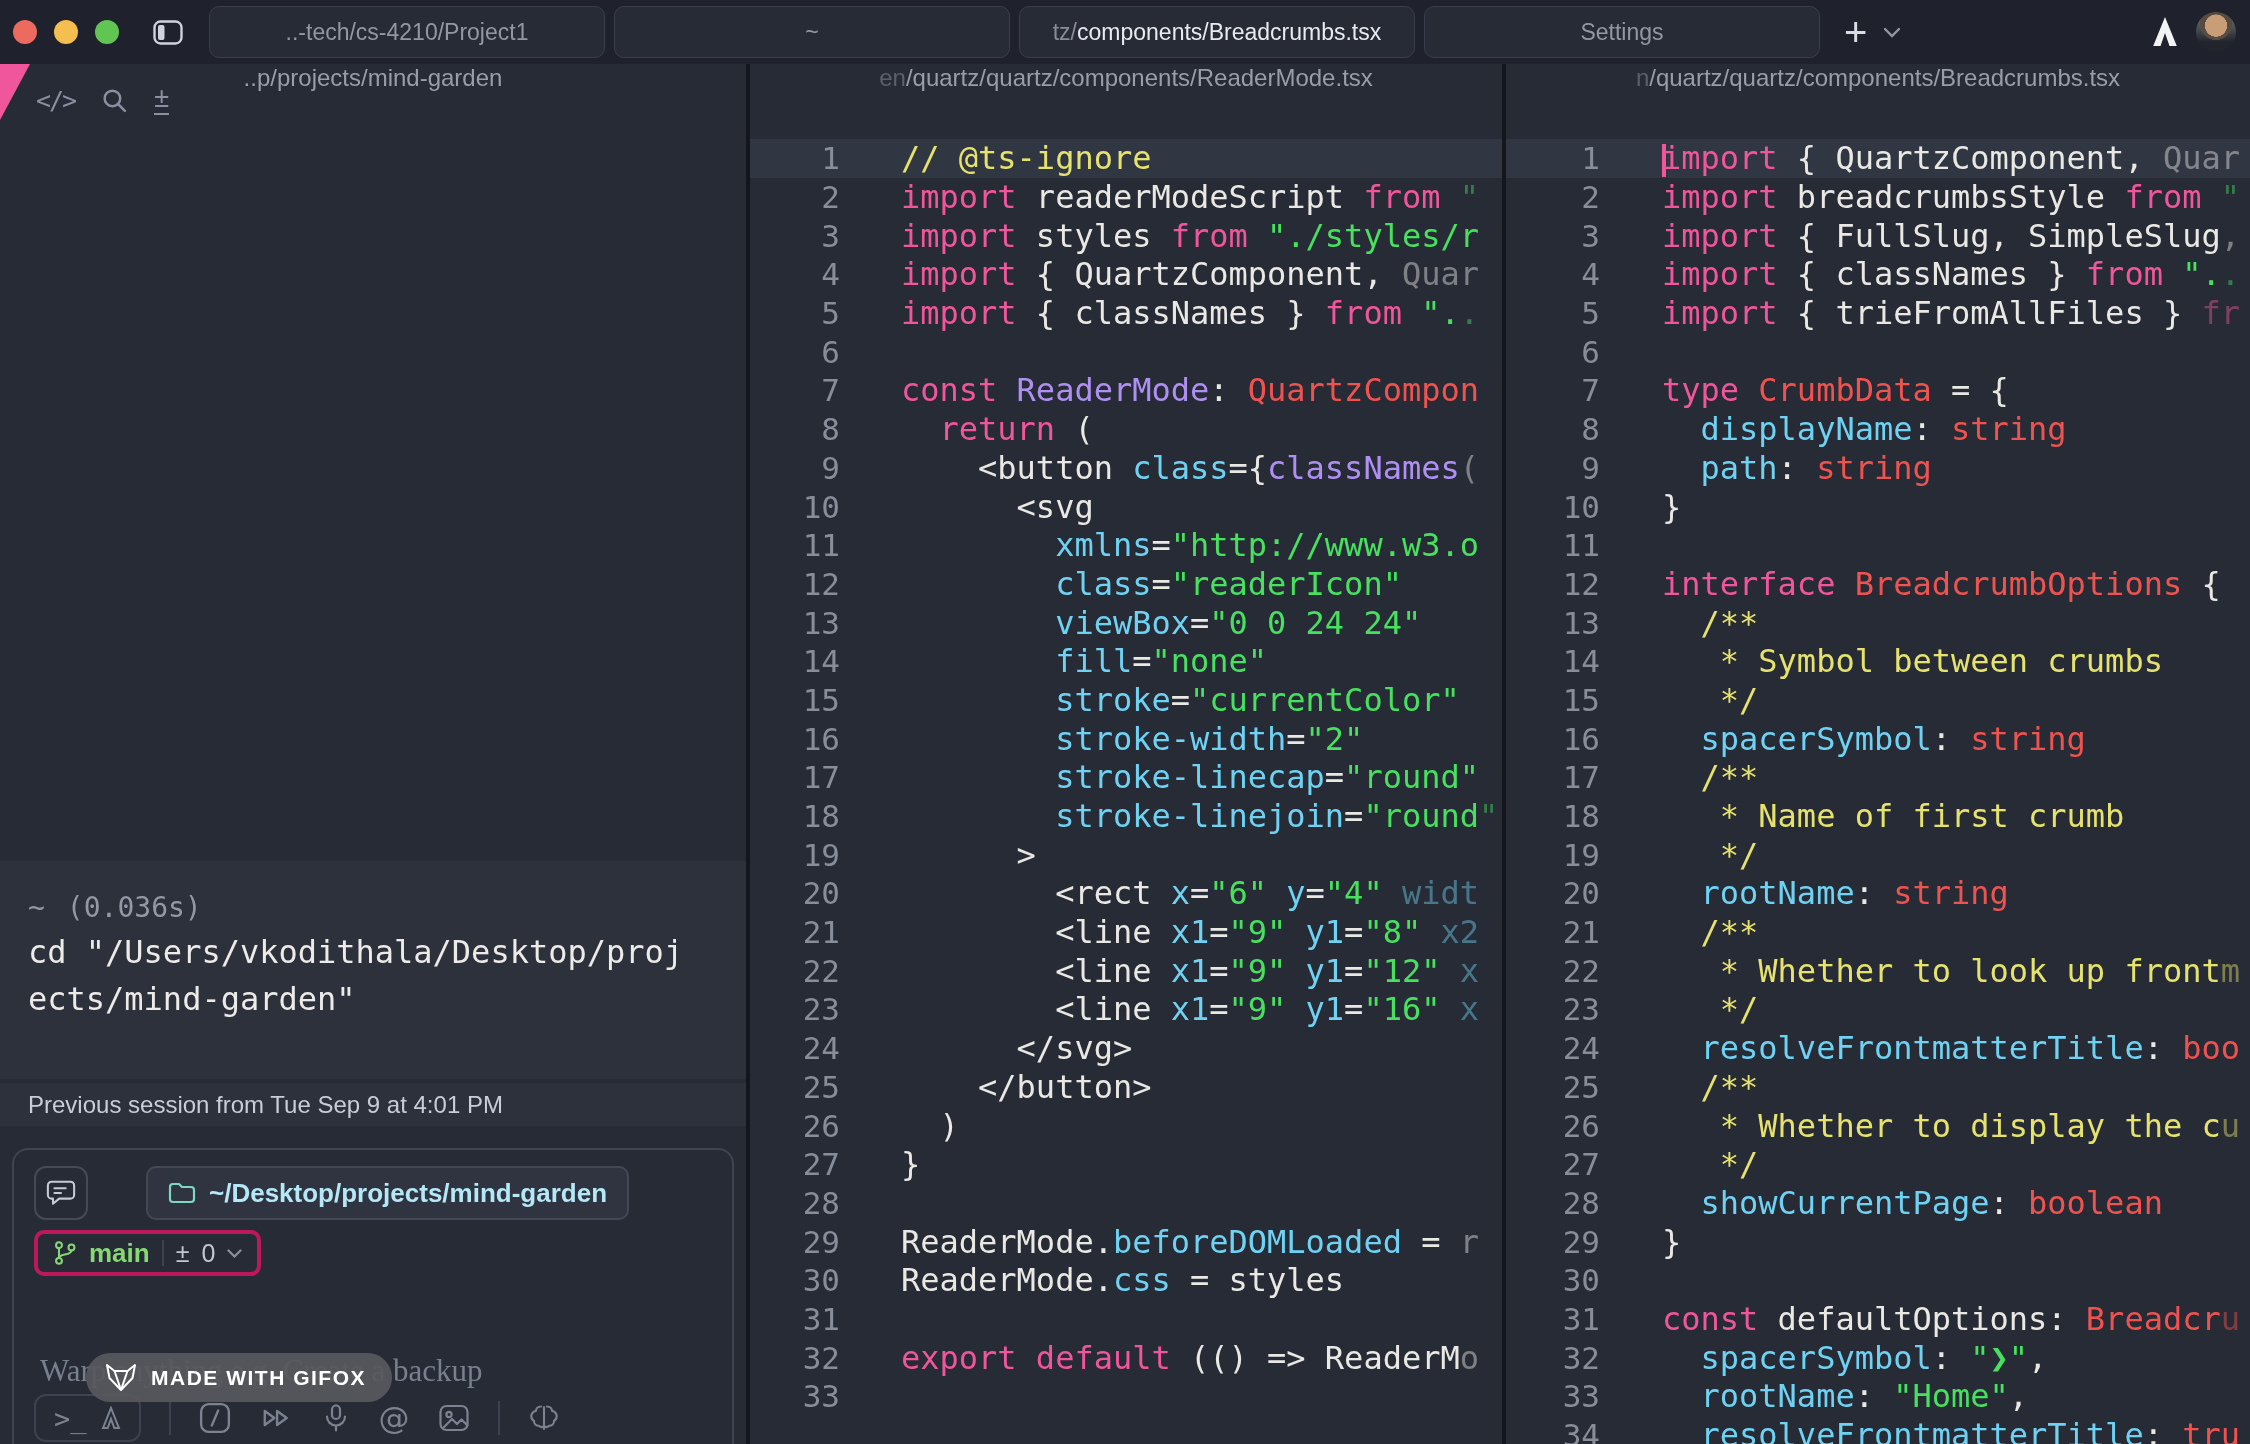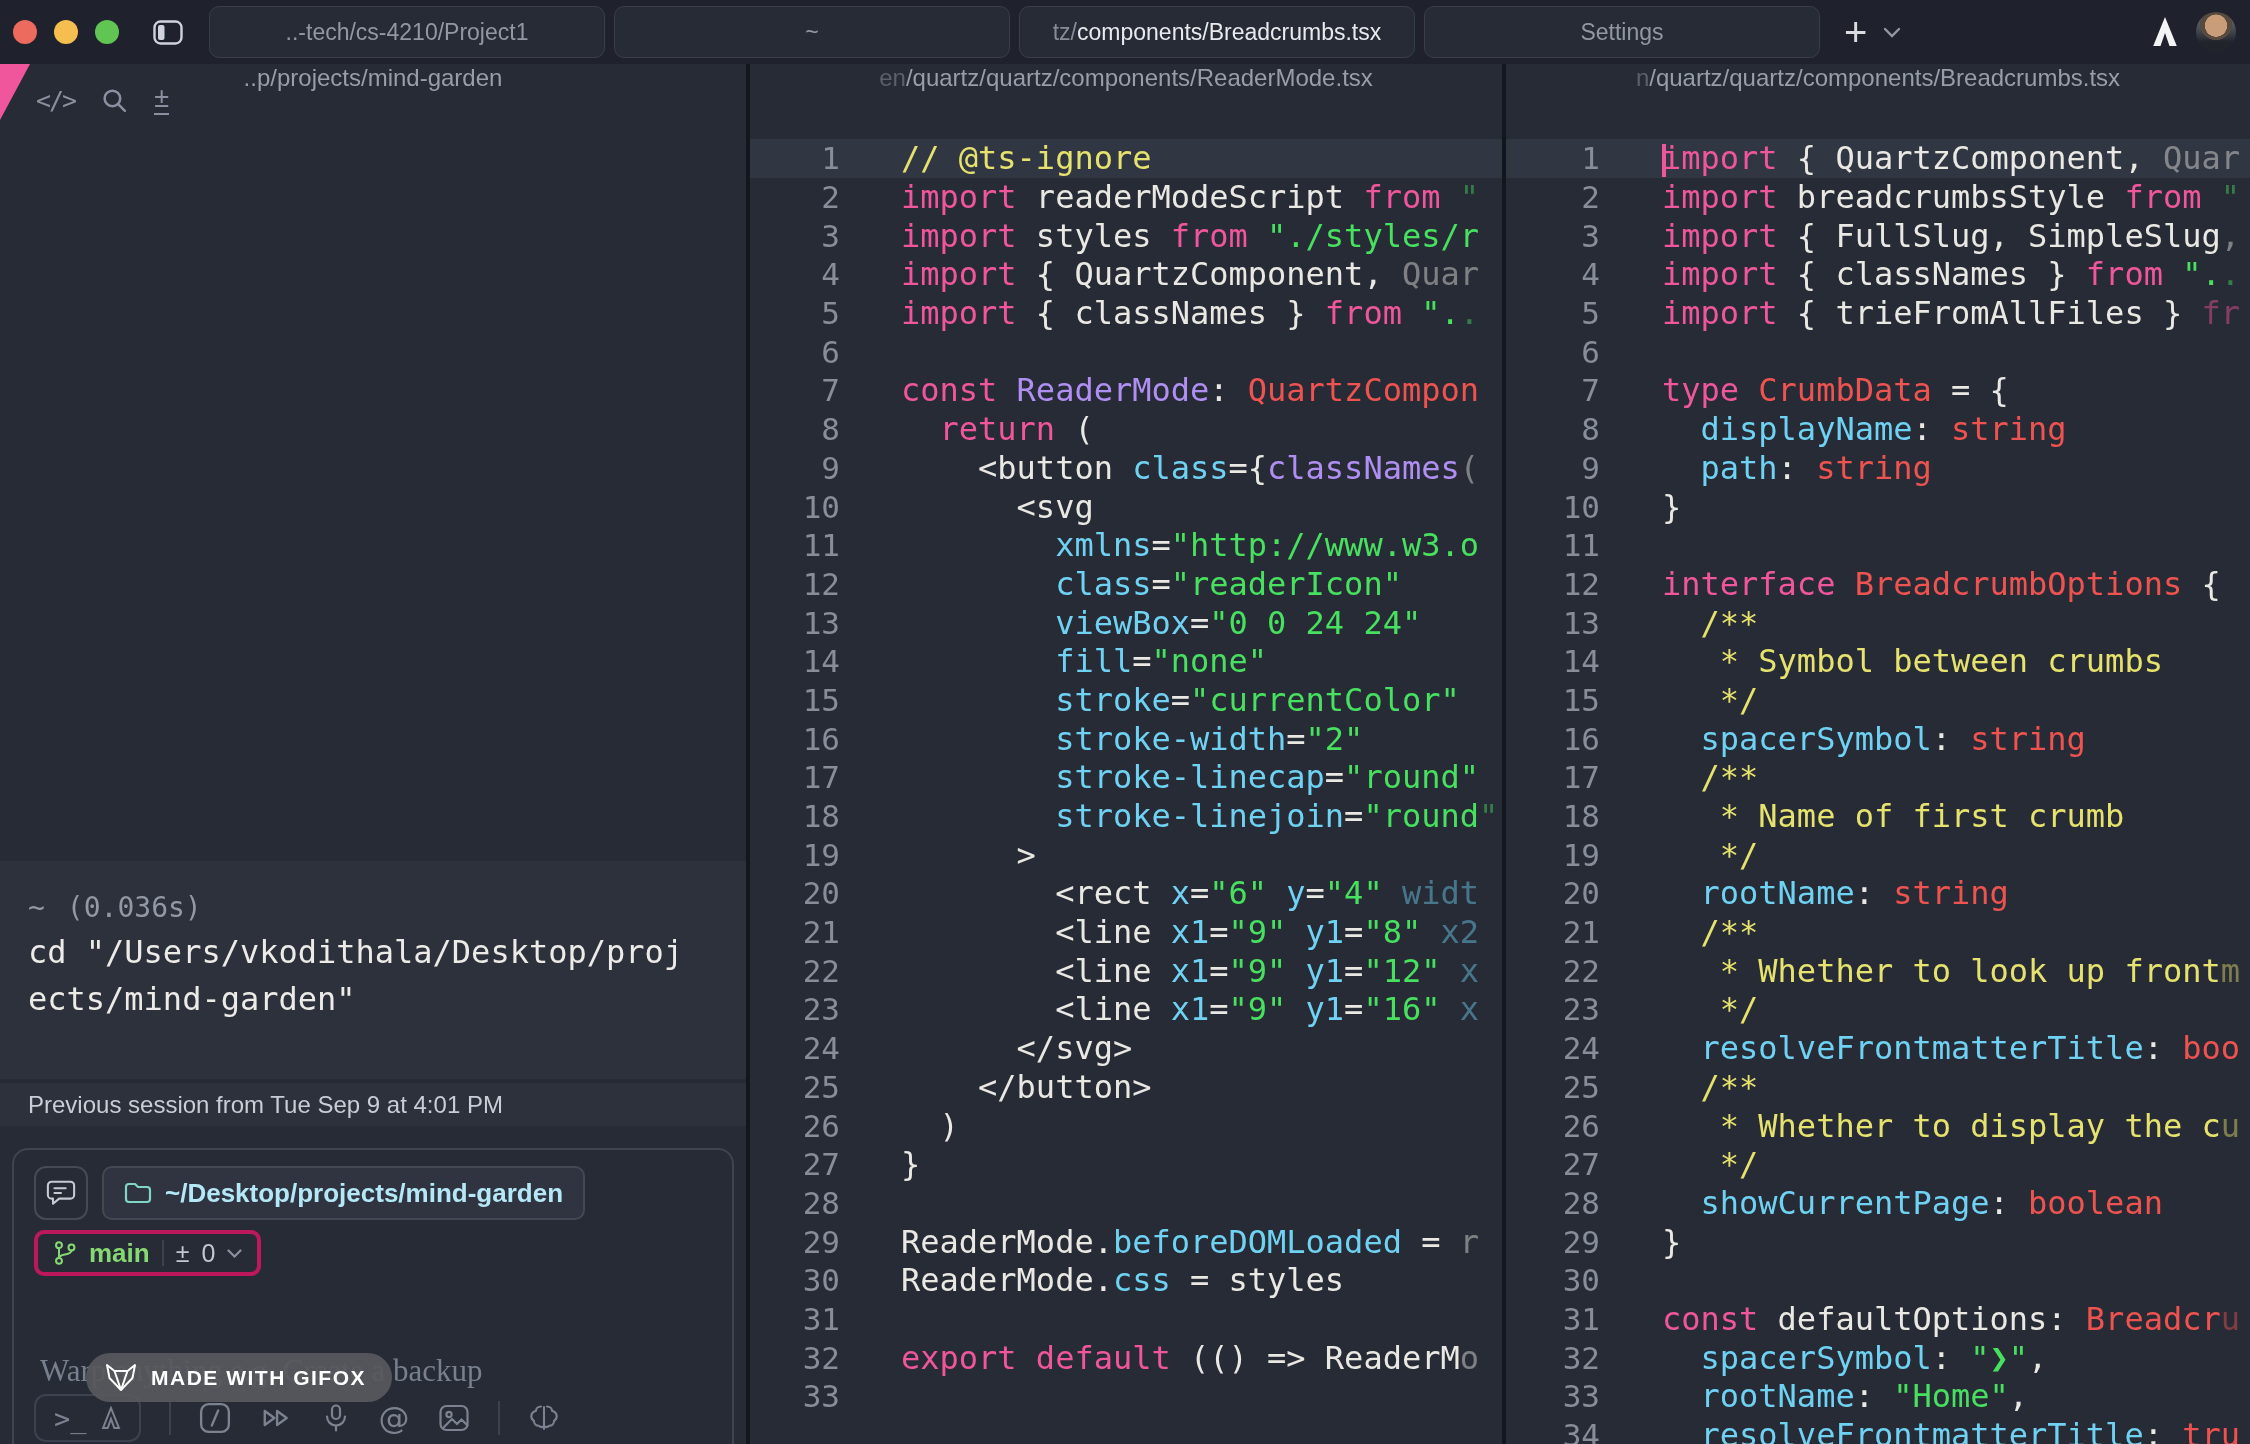--- a/index.html
+++ b/index.html
@@ -40,21 +40,21 @@
   
   .cmd-block{position:absolute;left:0;right:0;top:797px;height:218px;background:#2d313c;box-sizing:border-box;padding:24px 0 0 28px;
              font-family:"DejaVu Sans Mono",monospace;}
   .cmd-meta{font-size:28px;color:#9299a5;display:flex;gap:22px;height:44px;align-items:center;}
   .cmd-line{font-size:32px;color:#ecebe7;line-height:47px;white-space:pre;}
   .session-band{position:absolute;left:0;right:0;top:1019px;height:43px;background:#2d313c;display:flex;align-items:center;
                 padding-left:28px;font-size:24px;color:#c9cdd5;}
   .prompt-block{position:absolute;left:12px;right:12px;top:1084px;height:360px;border:2px solid #3f4450;border-radius:16px;box-sizing:border-box;}
   .prow1{position:absolute;top:16px;left:20px;display:flex;gap:14px;align-items:center;}
   .bubble-btn{width:54px;height:54px;border:2px solid #454a56;border-radius:12px;box-sizing:border-box;display:flex;align-items:center;justify-content:center;color:#c6cad2;}
-  .cwd-chip{height:54px;box-sizing:border-box;background:#2f3440;border:2px solid #434855;border-radius:10px;display:flex;align-items:center;gap:13px;padding:0 20px;}
+  .cwd-chip{height:54px;box-sizing:border-box;background:#2f3440;border:2px solid #434855;border-radius:10px;display:flex;align-items:center;gap:13px;padding:0 20px;margin-left:44px;}
   .cwd-path{font-size:26px;font-weight:bold;color:#b5e8f7;}
   .prow2{position:absolute;top:80px;left:20px;display:flex;}
   .branch-chip{height:46px;box-sizing:border-box;border:4px solid #be185d;border-radius:10px;display:flex;align-items:center;gap:12px;padding:0 15px;}
   .branch-name{font-size:26px;font-weight:bold;color:#86d873;}
   .chip-sep{width:2px;height:26px;background:#3d4250;}
   .diff-stat{font-size:25px;color:#c3c7d0;}
   .placeholder{position:absolute;top:168px;left:26px;font-family:Liberation Serif, serif;font-size:31px;color:#78808e;white-space:pre;margin-top:35px;}
   .prow-icons{position:absolute;top:244px;left:20px;display:flex;align-items:center;gap:28px;color:#7c8290;}
   .mode-chip{height:48px;box-sizing:border-box;border:2px solid #3d4250;border-radius:12px;display:flex;align-items:center;gap:14px;padding:0 18px;color:#7c8290;}
   .prompt-glyph{font-family:"DejaVu Sans Mono",monospace;font-size:27px;}

